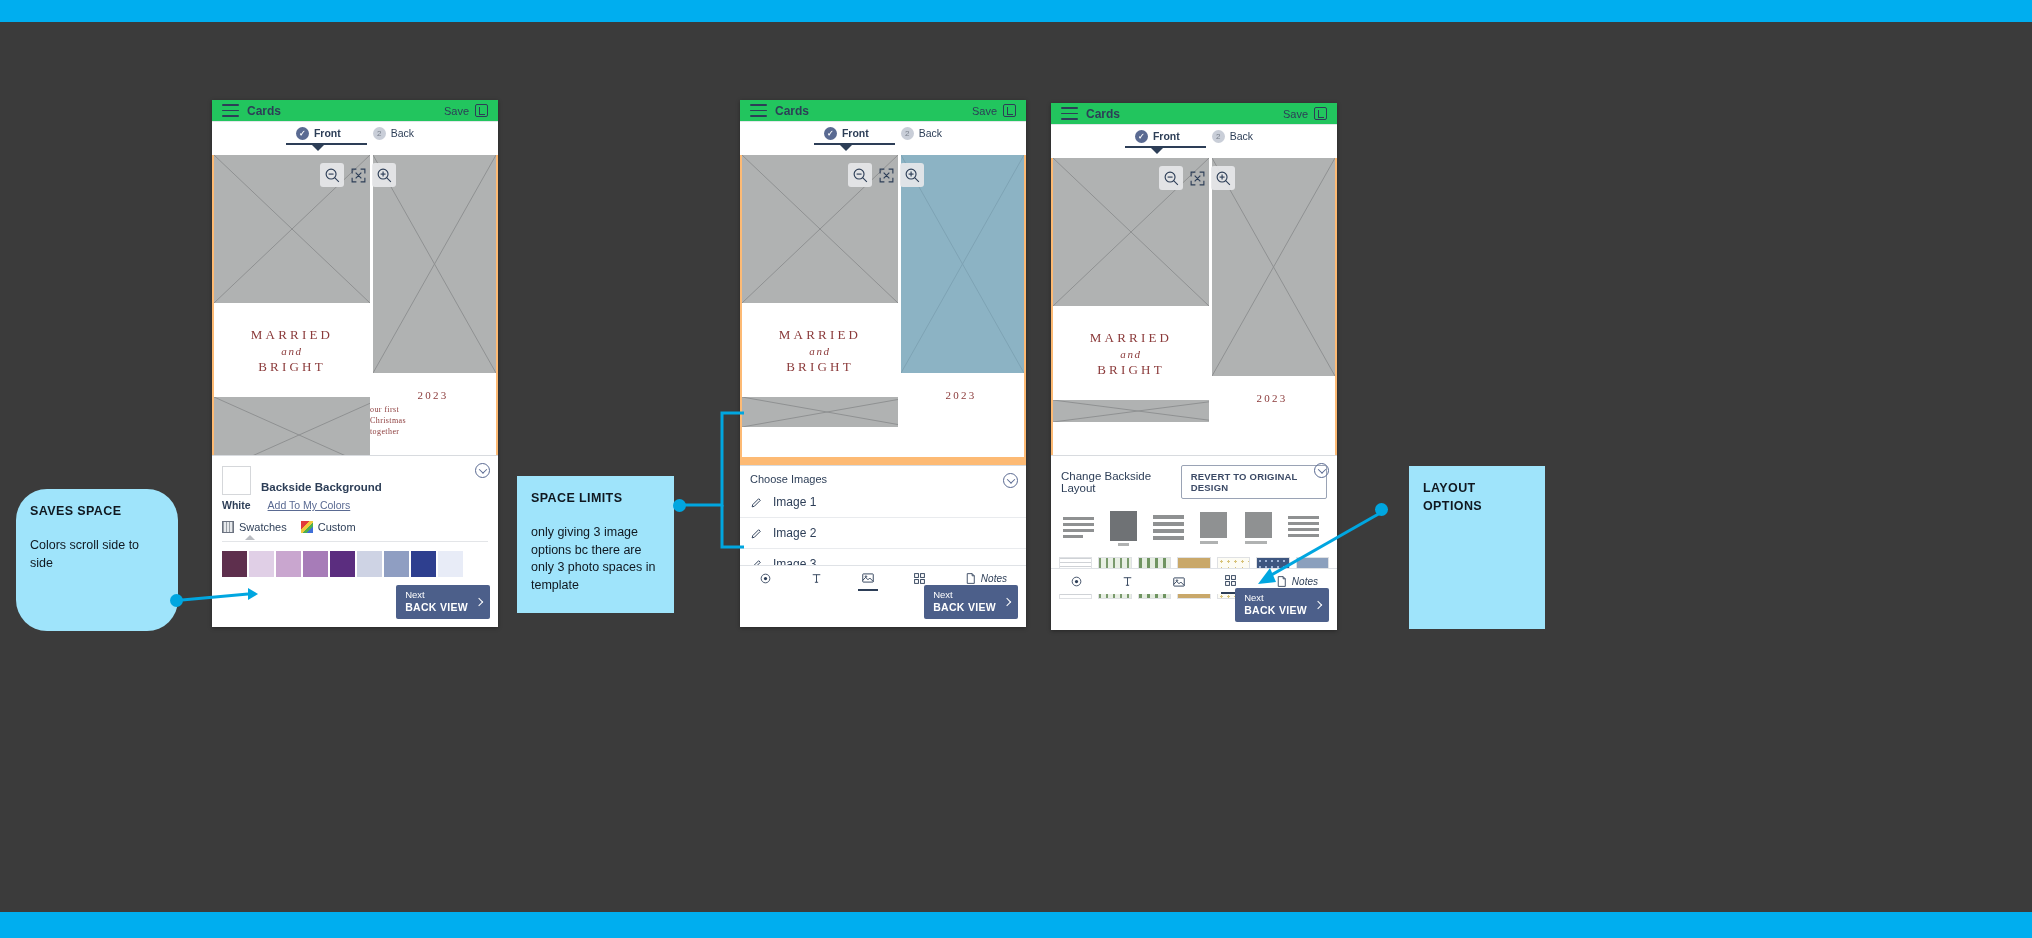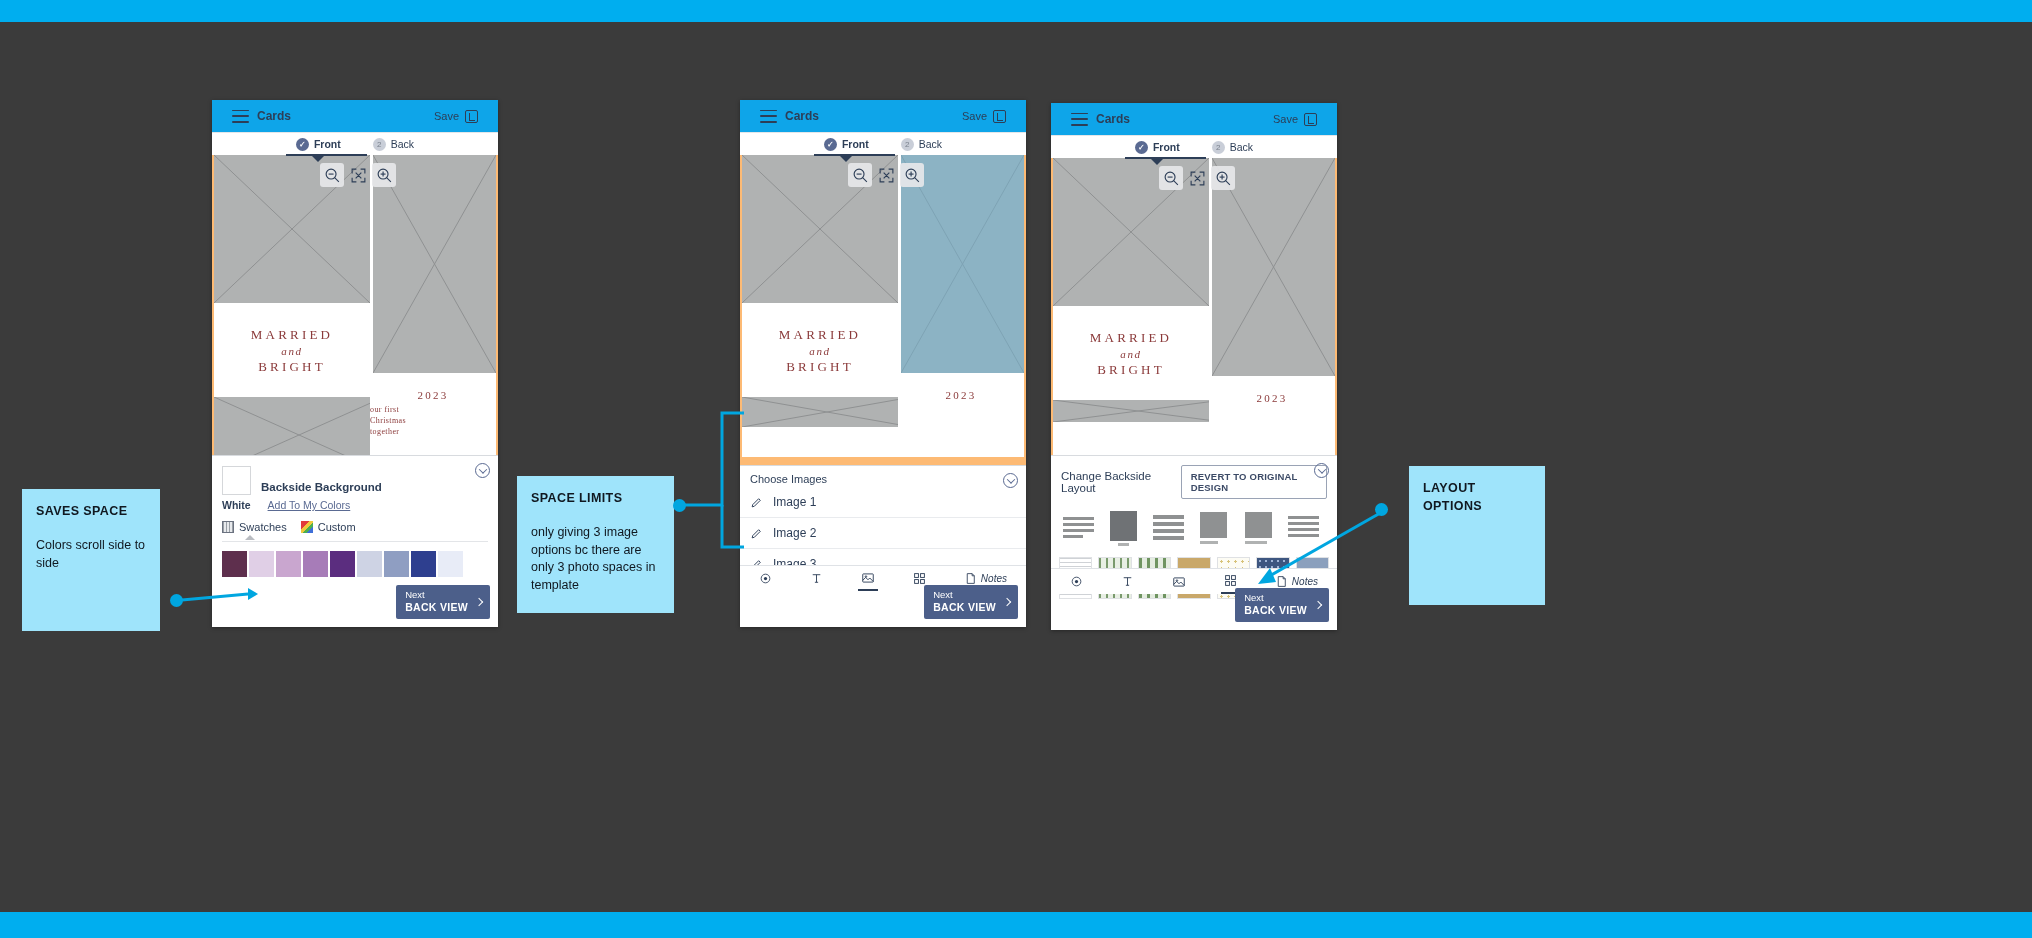--- a/index.html
+++ b/index.html
@@ -21,22 +21,22 @@
     position: absolute;
     background: #ffffff;
     box-shadow: 0 1px 4px rgba(0,0,0,.35);
     overflow: hidden;
   }
   #phone1 { left: 212px; top: 100px; width: 286px; height: 527px; }
   #phone2 { left: 740px; top: 100px; width: 286px; height: 527px; }
   #phone3 { left: 1051px; top: 103px; width: 286px; height: 527px; }
 
   .app-bar {
-    height: 33px; background: #0ea5e9; display: flex; align-items: center;
-    padding: 0 20px; justify-content: space-between;
+    height: 22px; background: #22c55e; display: flex; align-items: center;
+    padding: 0 10px; justify-content: space-between;
     border-bottom: 1px solid #e3e6e9;
   }
   .app-bar-left { display: flex; align-items: center; gap: 8px; }
   .hamburger { width: 17px; height: 13px; display: flex; flex-direction: column; justify-content: space-between; }
   .hamburger i { display: block; height: 1.6px; background: #2d3e57; border-radius: 1px; }
   .app-title { font-size: 12px; font-weight: 600; color: #2d3e57; }
   .app-bar-right { display: flex; align-items: center; gap: 6px; }
   .save-label { font-size: 11px; color: #2d3e57; font-weight: 500; }
   .save-icon {
     width: 13px; height: 13px; border: 1.4px solid #2d3e57; border-radius: 2px;
@@ -151,23 +151,23 @@
   .patrow { display: flex; gap: 6px; padding: 6px 8px 4px; }
   .pat { width: 39px; height: 42px; border: 1px solid #dfe1e4; }
 
   
   .note {
     position: absolute; background: #9fe4fb; color: #101820;
     padding: 14px 14px; line-height: 1.42;
   }
   .note .ttl { font-size: 12.5px; font-weight: 700; letter-spacing: .4px; margin-bottom: 16px; }
   .note .bdy { font-size: 12.5px; }
-  #note1 { left: 22px; top: 489px; width: 138px; height: 142px; }
+  #note1 { left: 16px; top: 489px; width: 162px; height: 142px; border-radius: 31px; }
   #note2 { left: 517px; top: 476px; width: 157px; height: 137px; }
-  #note3 { left: 1409px; top: 466px; width: 136px; height: 139px; }
+  #note3 { left: 1409px; top: 466px; width: 136px; height: 163px; }
   #note3 .ttl { margin-bottom: 0; }
 
   .connector { position: absolute; pointer-events: none; }
   .dot { position: absolute; width: 13px; height: 13px; border-radius: 50%; background: #00a6e0; }
 </style>
 </head>
 <body>
 
 <div class="top-band"></div>
 <div class="bottom-band"></div>

